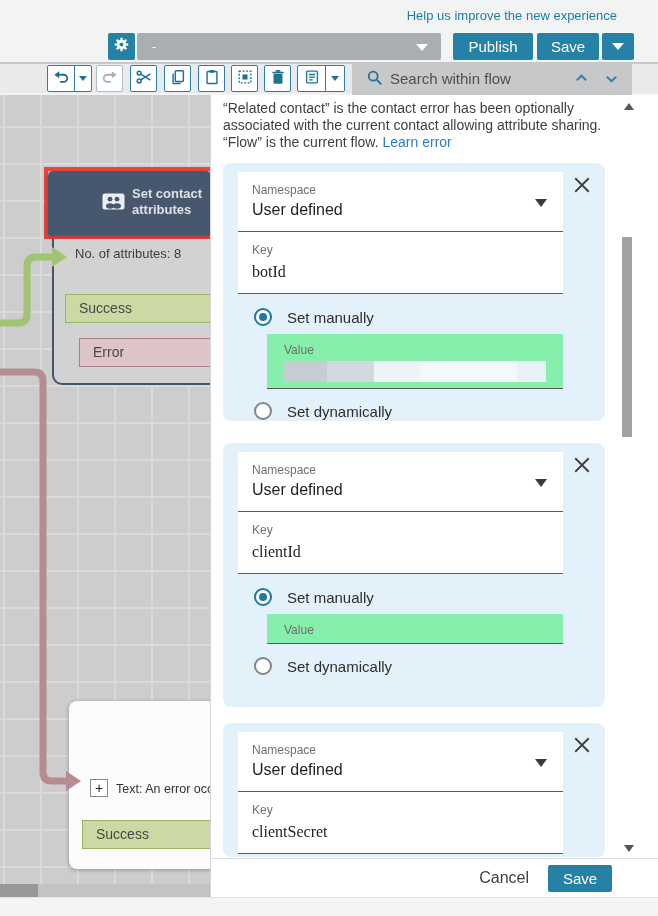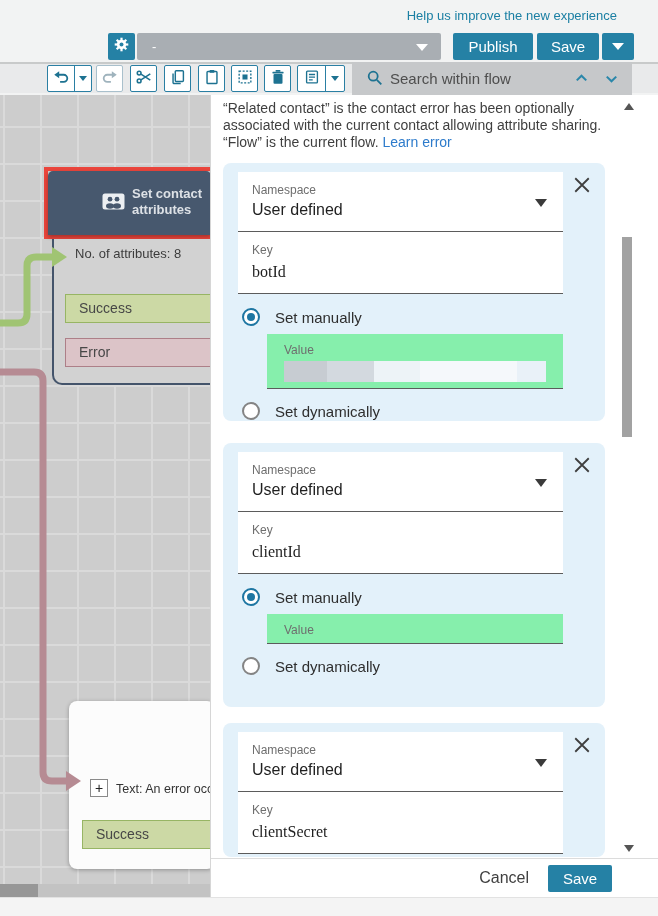--- a/index.html
+++ b/index.html
@@ -42,21 +42,21 @@
   .sel-outline { position:absolute; left:44px; top:72px; width:171px; height:72px; border:4px solid #ea453c; z-index:2; cursor:pointer; }
   .sc-header { width:100%; height:100%; background:#47586e; border-radius:5px 5px 0 0; position:relative; box-shadow:0 2px 4px rgba(0,0,0,.3); }
   .sc-icon { position:absolute; left:54px; top:22px; }
   .sc-title { position:absolute; left:84px; top:15px; width:82px; font-size:13px; font-weight:bold; color:#dde1e6; line-height:16px; }
   .sc-body { position:absolute; left:52px; top:144px; width:163px; height:146px; background:#d2d2d2; border-left:2px solid #44546b; border-bottom:2px solid #44546b; border-radius:0 0 0 10px; z-index:2; }
   .attr-count { position:absolute; left:75px; top:151px; font-size:13px; color:#3c3c3c; z-index:2; }
   .branch { position:absolute; height:29px; font-size:14px; color:#474747; line-height:27px; padding-left:13px; z-index:2; cursor:pointer; }
   .branch.success { background:#ccd9a5; border:1px solid #97b564; }
   .branch.error { background:#dcc4c8; border:1px solid #ad7f88; }
   .br-s1 { left:65px; top:199px; width:150px; }
-  .br-e1 { left:65px; top:243px; width:150px; }
+  .br-e1 { left:79px; top:243px; width:150px; }
 
   .pp-block { position:absolute; left:69px; top:606px; width:146px; height:168px; background:#fcfcfc; border-radius:8px; box-shadow:0 1px 4px rgba(0,0,0,.3); z-index:2; cursor:pointer; }
   .pp-header { height:56px; background:#d8d8d8; border-radius:8px 8px 0 0; position:relative; }
   .pp-icon { position:absolute; left:16px; top:17px; }
   .pp-title { position:absolute; left:43px; top:20px; font-size:14px; font-weight:bold; color:#1d6a9e; }
   .pp-plus { position:absolute; left:21px; top:78px; width:18px; height:18px; background:#fff; border:1px solid #8a8a8a; font-size:14px; color:#222; text-align:center; line-height:16px; }
   .pp-text { position:absolute; left:47px; top:81px; width:96px; font-size:12.5px; color:#333; white-space:nowrap; overflow:hidden; }
   .pp-success { left:13px; top:119px; width:133px; position:absolute; height:29px; background:#ccd9a5; border:1px solid #97b564; font-size:14px; color:#474747; line-height:27px; padding-left:13px; cursor:pointer; }
 
   .hscroll-track { position:absolute; left:0; top:789px; width:658px; height:14px; background:#c3c3c3; z-index:2; }
@@ -73,21 +73,21 @@
   .card2 { margin-top:22px; height:264px; }
   .card3 { margin-top:16px; height:134px; overflow:hidden; }
   .card-close { position:absolute; top:13px; right:14px; width:18px; height:18px; cursor:pointer; }
   .fieldbox { width:325px; background:#fff; }
   .fgroup { position:relative; padding:11px 14px 12px; border-bottom:1.5px solid #5b5b5b; cursor:text; }
   .flabel { font-size:12px; color:#6e6e6e; }
   .fvalue { font-size:16px; color:#1f1f1f; margin-top:4px; }
   .serif { font-family:"Liberation Serif", serif;margin-top:6px; }
   .ns-caret { position:absolute; right:16px; top:27px; width:0; height:0; border-left:6.5px solid transparent; border-right:6.5px solid transparent; border-top:8px solid #3a3a3a; cursor:pointer; }
 
-  .radio-row { display:flex; align-items:center; margin-left:4px; cursor:pointer; }
+  .radio-row { display:flex; align-items:center; margin-left:16px; cursor:pointer; }
   .rr1 { margin-top:14px; }
   .rr2 { margin-top:13px; }
   .radio { width:18px; height:18px; border-radius:50%; border:2px solid #848484; background:#fff; position:relative; flex:none; }
   .radio.sel { border-color:#1e76a2; }
   .radio.sel::after { content:""; position:absolute; inset:3px; border-radius:50%; background:#1e76a2; }
   .radio-label { margin-left:15px; font-size:15px; color:#2e2e2e; }
 
   .valuebox { margin:8px 0 0 29px; width:296px; background:#86efac; border-bottom:1.5px solid #5b5b5b; padding:9px 17px 6px; cursor:text; }
   .redact { display:flex; margin-top:4px; height:21px; }
   .redact span { height:100%; }

